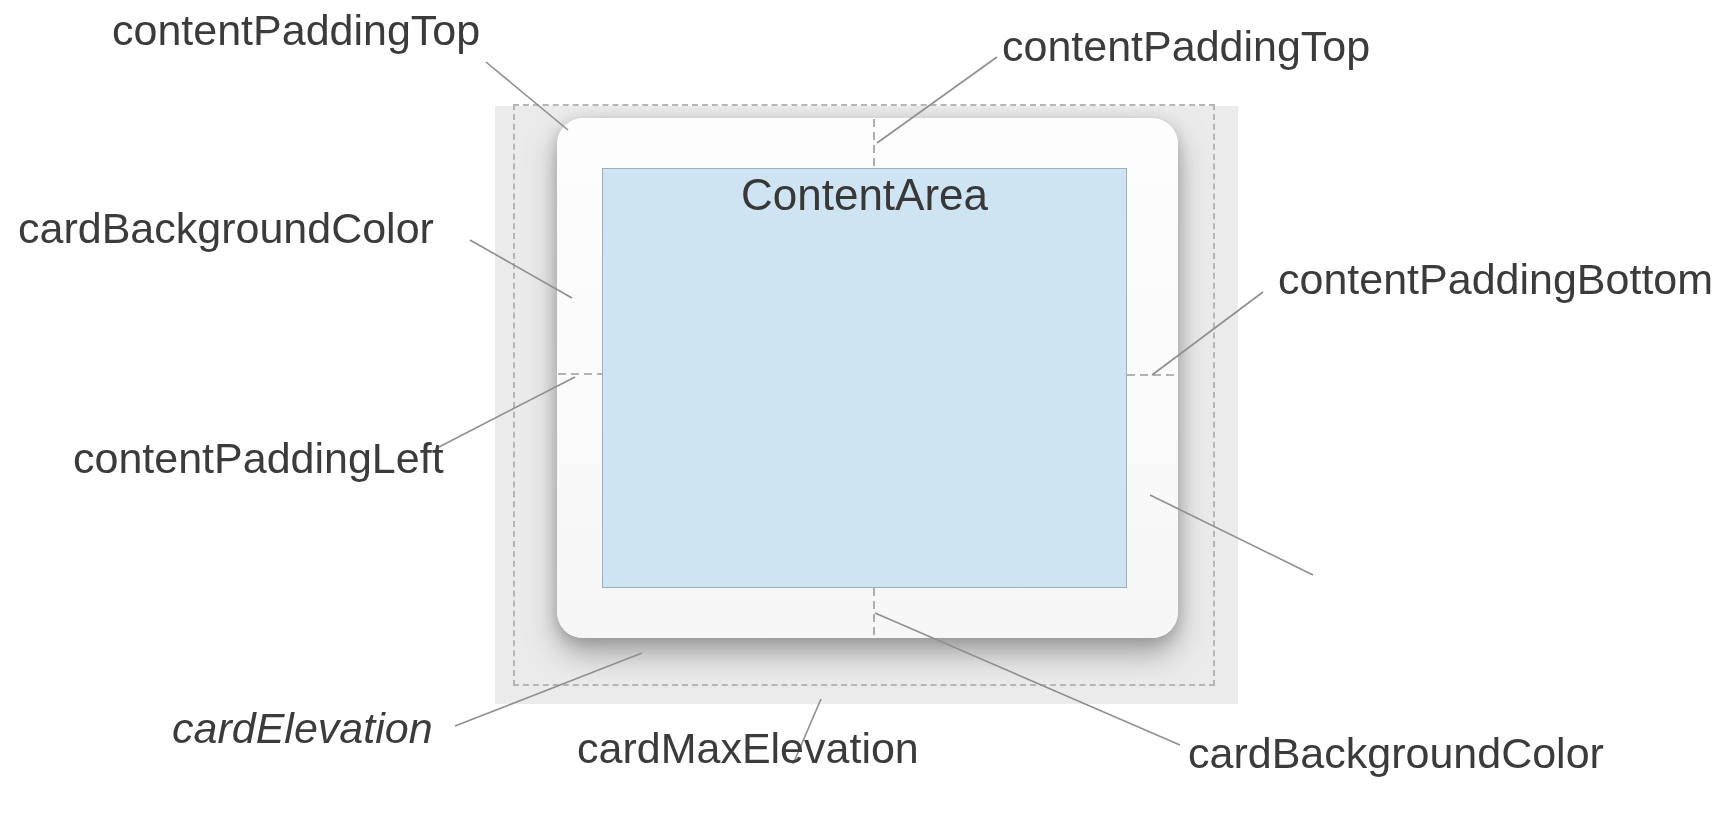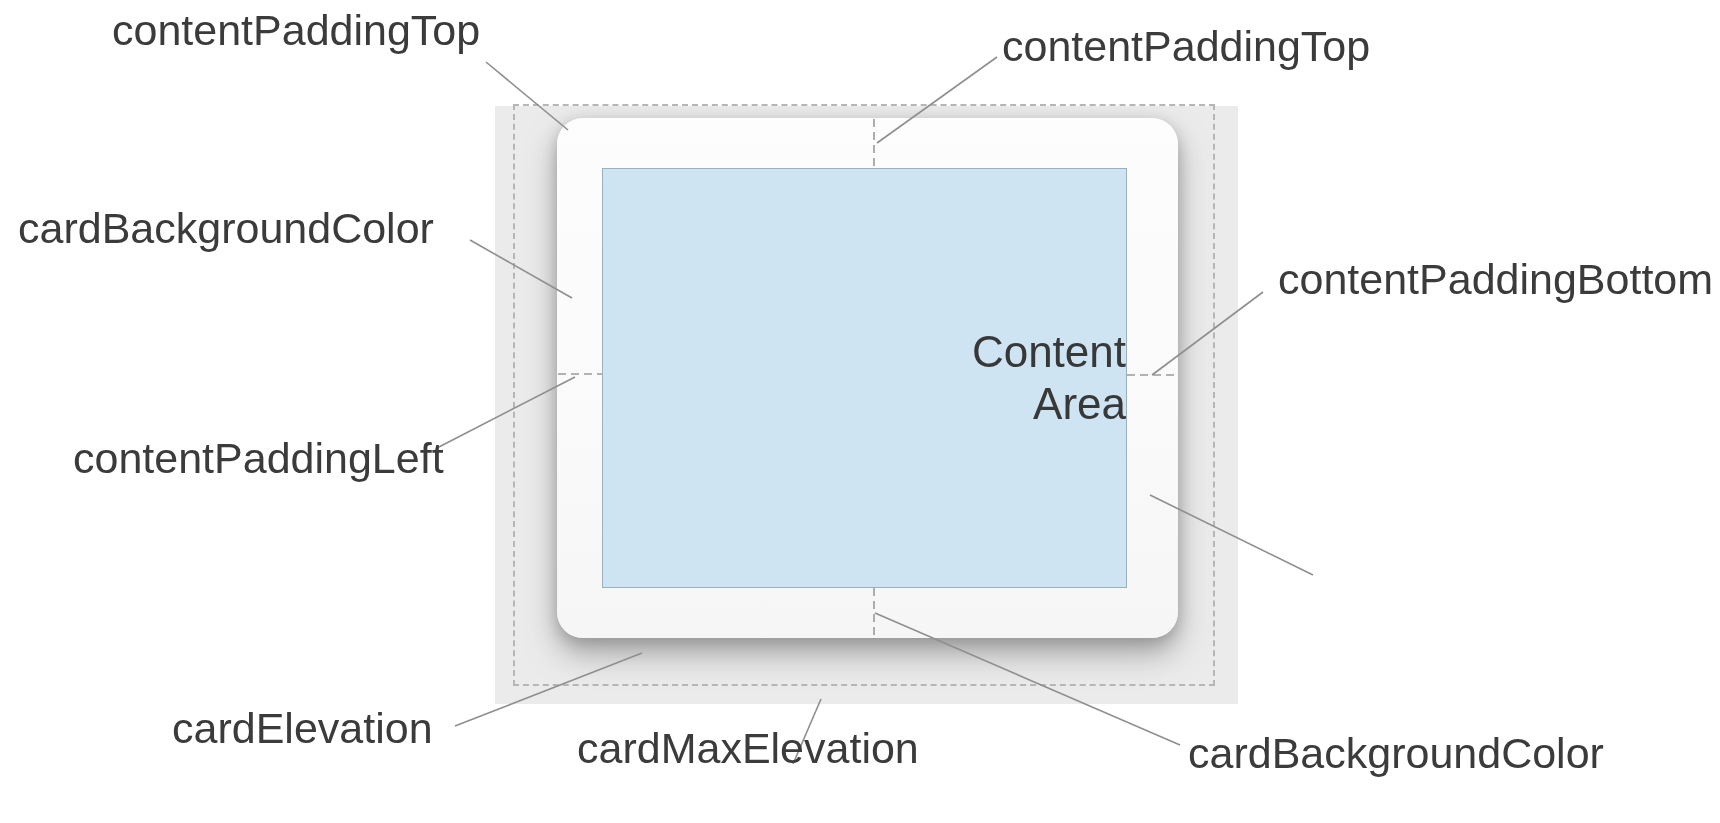--- a/index.html
+++ b/index.html
@@ -40,22 +40,22 @@
     background: linear-gradient(180deg, #fdfdfd 0%, #fafafa 55%, #f6f6f6 100%);
   }
   .content-area {
     position: absolute;
     left: 602px; top: 168px;
     width: 525px; height: 420px;
     background: #cfe4f2;
     border: 1px solid #9ab0bd;
     box-sizing: border-box;
     display: flex;
-    flex-direction: column;
-    align-items: flex-end;
+    flex-direction: row;
+    align-items: flex-start;
     justify-content: center;
     color: #383838;
     font-size: 44px;
     line-height: 52px;
     text-align: center;
   }
   .overlay {
     position: absolute;
     left: 0; top: 0;
     width: 1720px; height: 823px;
@@ -69,21 +69,21 @@
     line-height: 48px;
     color: #3b3b3b;
     white-space: nowrap;
   }
   .lbl-cardCornerRadius     { left: 112px;  top: 6px;   }
   .lbl-contentPaddingTop    { left: 1002px; top: 22px;   }
   .lbl-cardBackgroundColor  { left: 18px;   top: 204px; }
   .lbl-contentPaddingRight  { left: 1278px; top: 255px; }
   .lbl-contentPaddingLeft   { left: 25px;   top: 434px; margin-left: 48px; }
   .lbl-contentPadding       { left: 1325px; top: 558px; }
-  .lbl-cardElevation        { left: 172px;  top: 704px; }
+  .lbl-cardElevation        { left: 172px;  top: 704px; font-style: italic; }
   .lbl-cardMaxElevation     { left: 577px;  top: 724px; }
   .lbl-contentPaddingBottom { left: 1188px; top: 729px; }
 </style>
 </head>
 <body>
 
 <div class="canvas">
 
   <div class="shadow-region">
     <div class="card-shadow-caster"></div>

